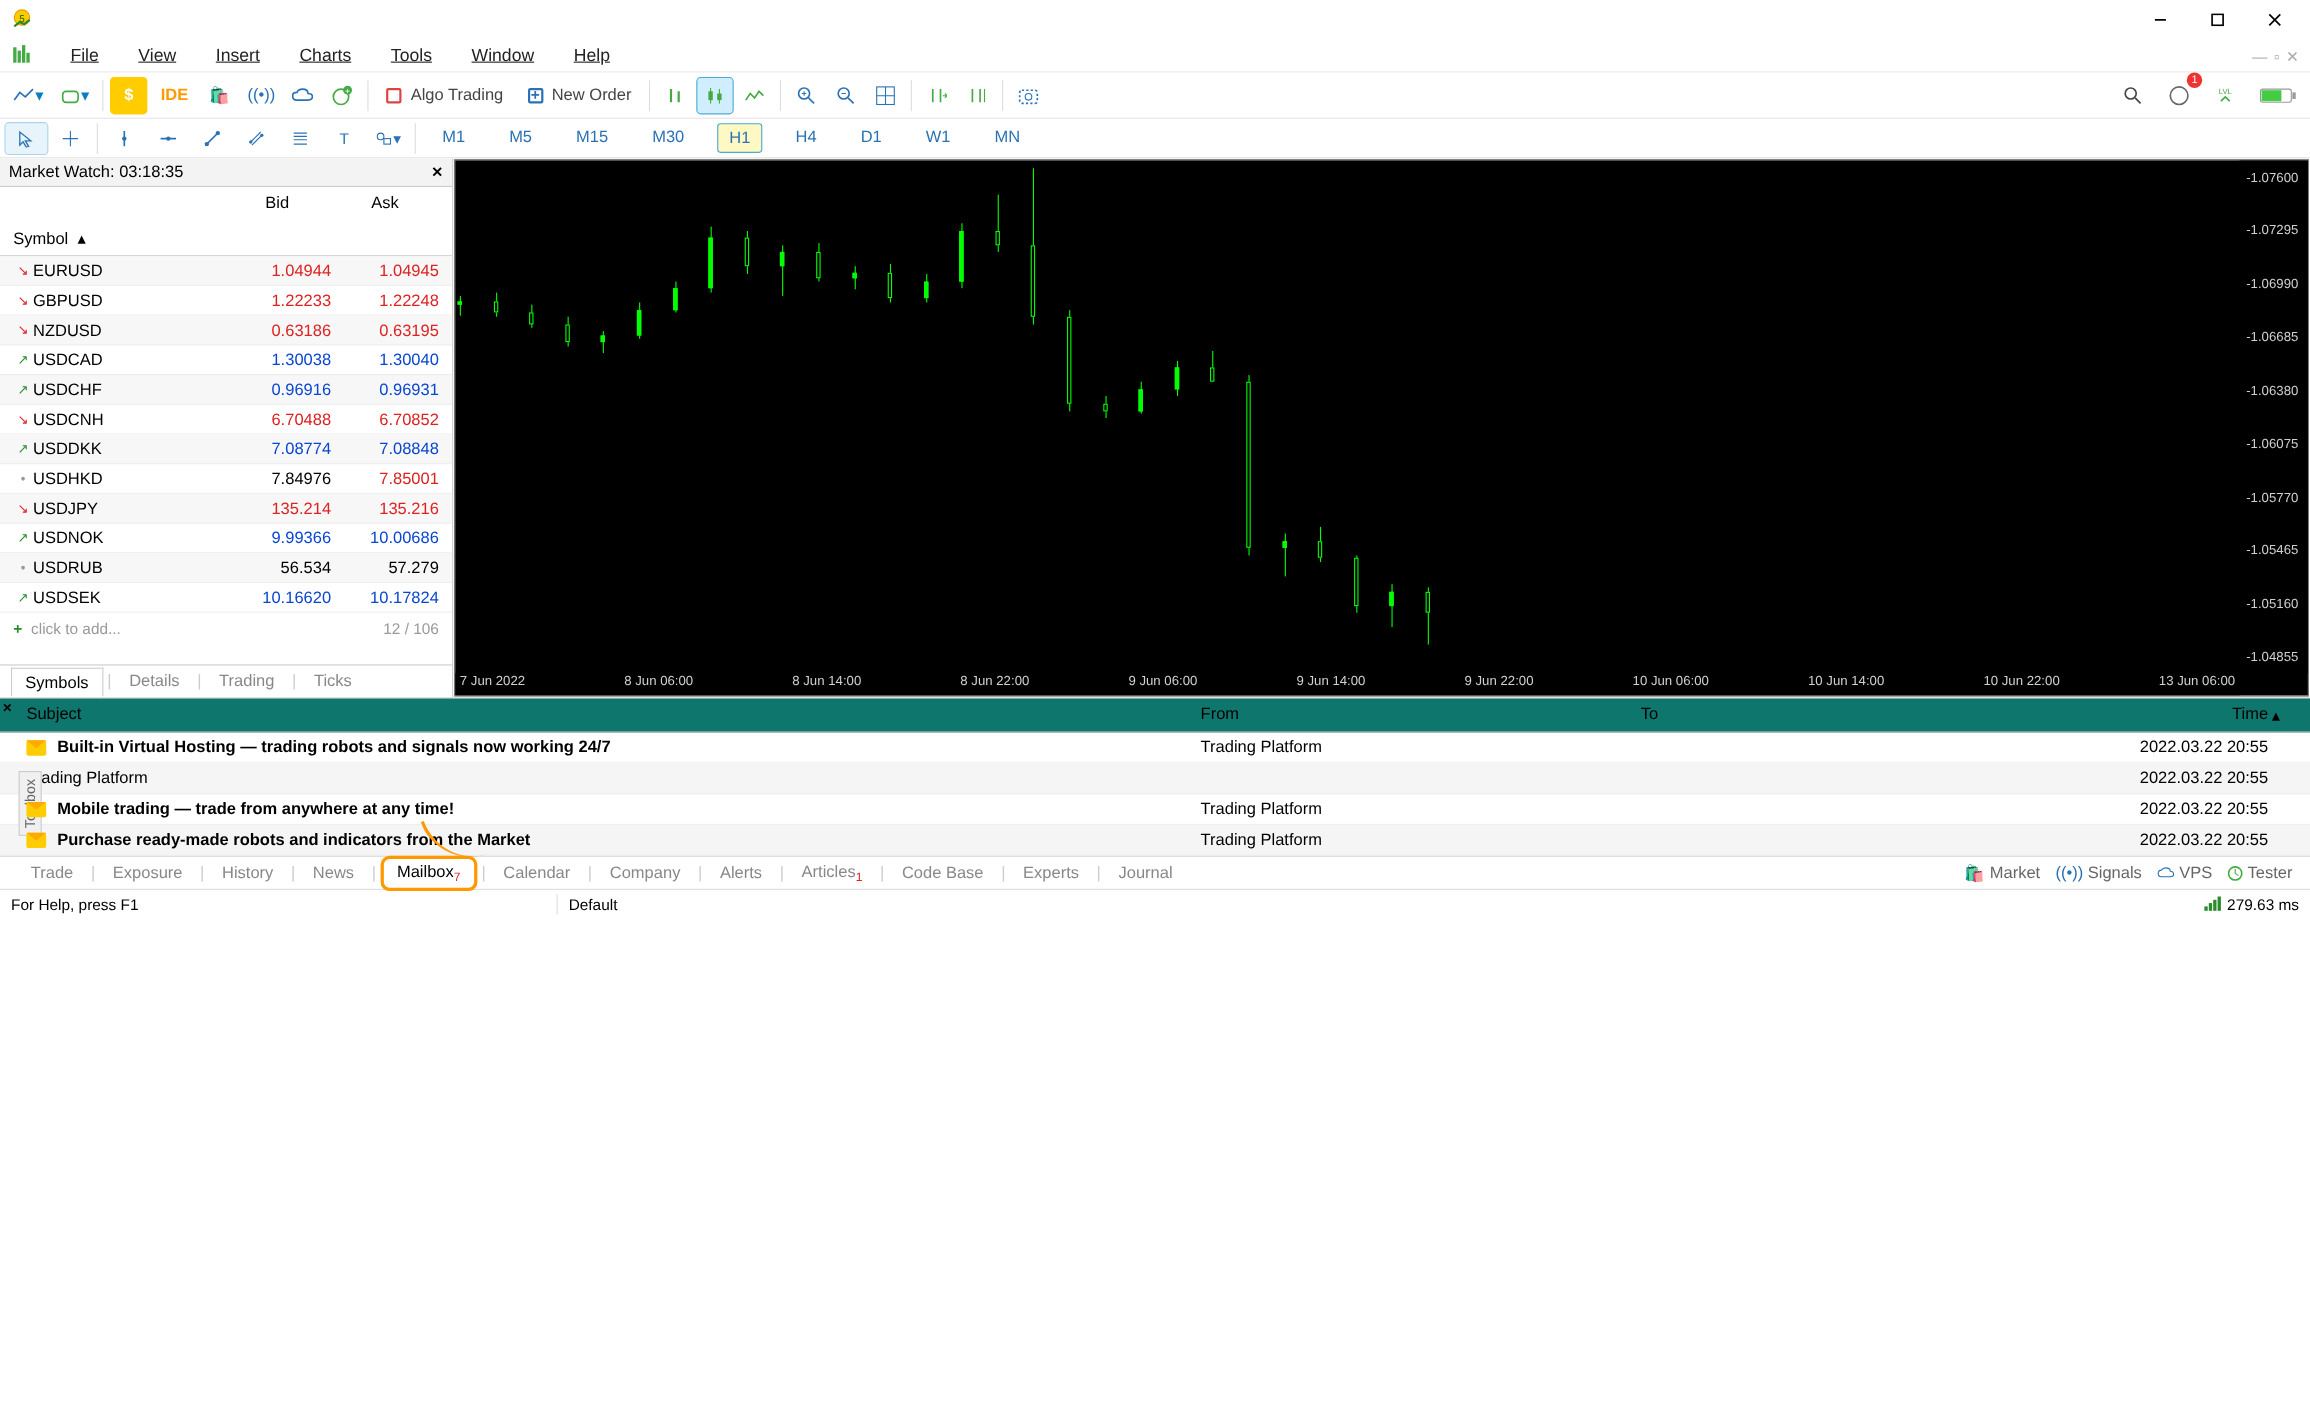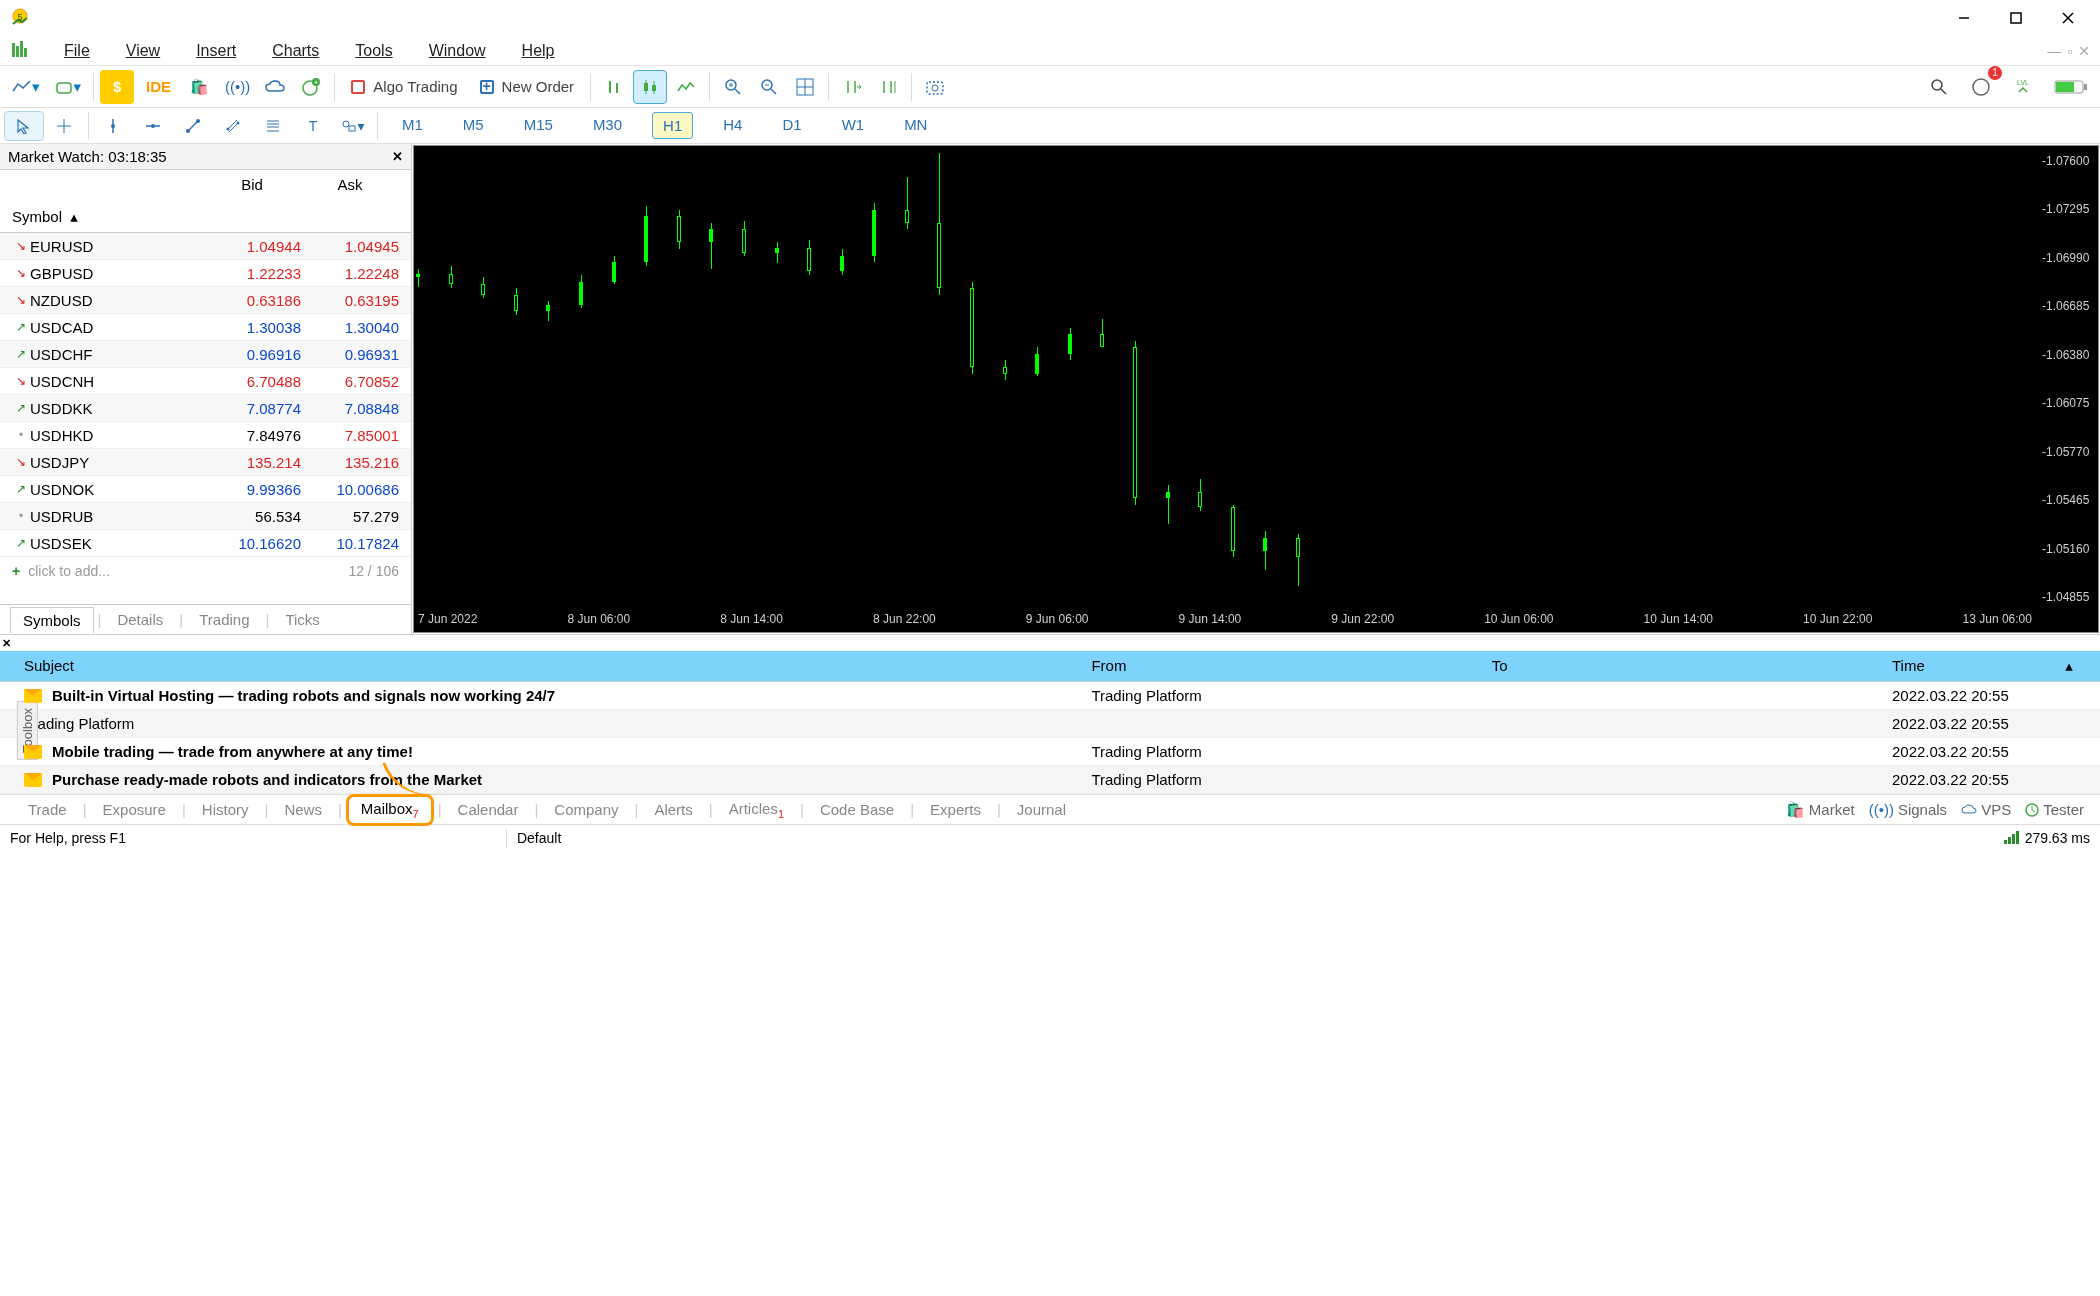--- a/index.html
+++ b/index.html
@@ -59,25 +59,25 @@
 .chart-xtick { color: #d0d0d0; font-size: 12px; }
 .candles { position: absolute; left: 4px; right: 64px; top: 4px; bottom: 22px; }
 .candle { position: absolute; }
 .candle .body { position: absolute; left: -2px; width: 4px; background: #0f0; border: 1px solid #0f0; }
 .candle .body.down { background: #000; border-color: #0f0; }
 .candle .wick { position: absolute; left: 0; width: 1px; background: #0f0; }
 
 .toolbox { border-top: 1px solid #ccc; position: relative; }
 .toolbox-close { position: absolute; left: 2px; top: 2px; font-size: 11px; font-weight: bold; }
 .toolbox-label { position: absolute; left: -2px; top: 85px; transform: rotate(-90deg); font-size: 13px; color: #666; background:#f0f0f0; padding:2px 6px; border:1px solid #ccc;}
-.mail-header { display: flex; padding: 6px 24px; background: #7dd3fc; border-bottom: 1px solid #ccc; font-size: 15px; margin-top: 16px; }
+.mail-header { display: flex; padding: 6px 24px; background: #0f766e; border-bottom: 1px solid #ccc; font-size: 15px; }
 .mail-col-subj { flex: 1.6; }
 .mail-col-from { flex: 0.6; }
 .mail-col-to { flex: 0.6; }
-.mail-col-time { width: 170px; text-align: left; }
+.mail-col-time { width: 170px; text-align: right; }
 .mail-row { display: flex; align-items: center; padding: 4px 24px; border-bottom: 1px solid #eee; font-size: 15px; height: 28px; }
 .mail-row:nth-child(even) { background: #f5f5f5; }
 .mail-icon { width: 18px; height: 14px; background: #fc0; border-radius: 2px; margin-right: 10px; position: relative; flex-shrink: 0; }
 .mail-icon::before { content:''; position:absolute; inset:0; border-top:7px solid #fa0; border-left:9px solid transparent; border-right:9px solid transparent; }
 .mail-subj { font-weight: bold; }
 
 .toolbox-tabs { display: flex; padding: 0 16px; height: 30px; align-items: center; font-size: 15px; color: #888; gap: 4px; border-top: 1px solid #ddd; }
 .tbx-tab { padding: 3px 12px; }
 .tbx-tab.hl { border: 3px solid #f90; border-radius: 8px; color: #000; background:#fff; position:relative; }
 .tbx-tab.hl::after { content:''; position:absolute; top:-44px; left:40px; width:48px; height:48px; border-left:3px solid #f90; border-radius: 0 0 0 50px; transform: rotate(-20deg); pointer-events:none; }

